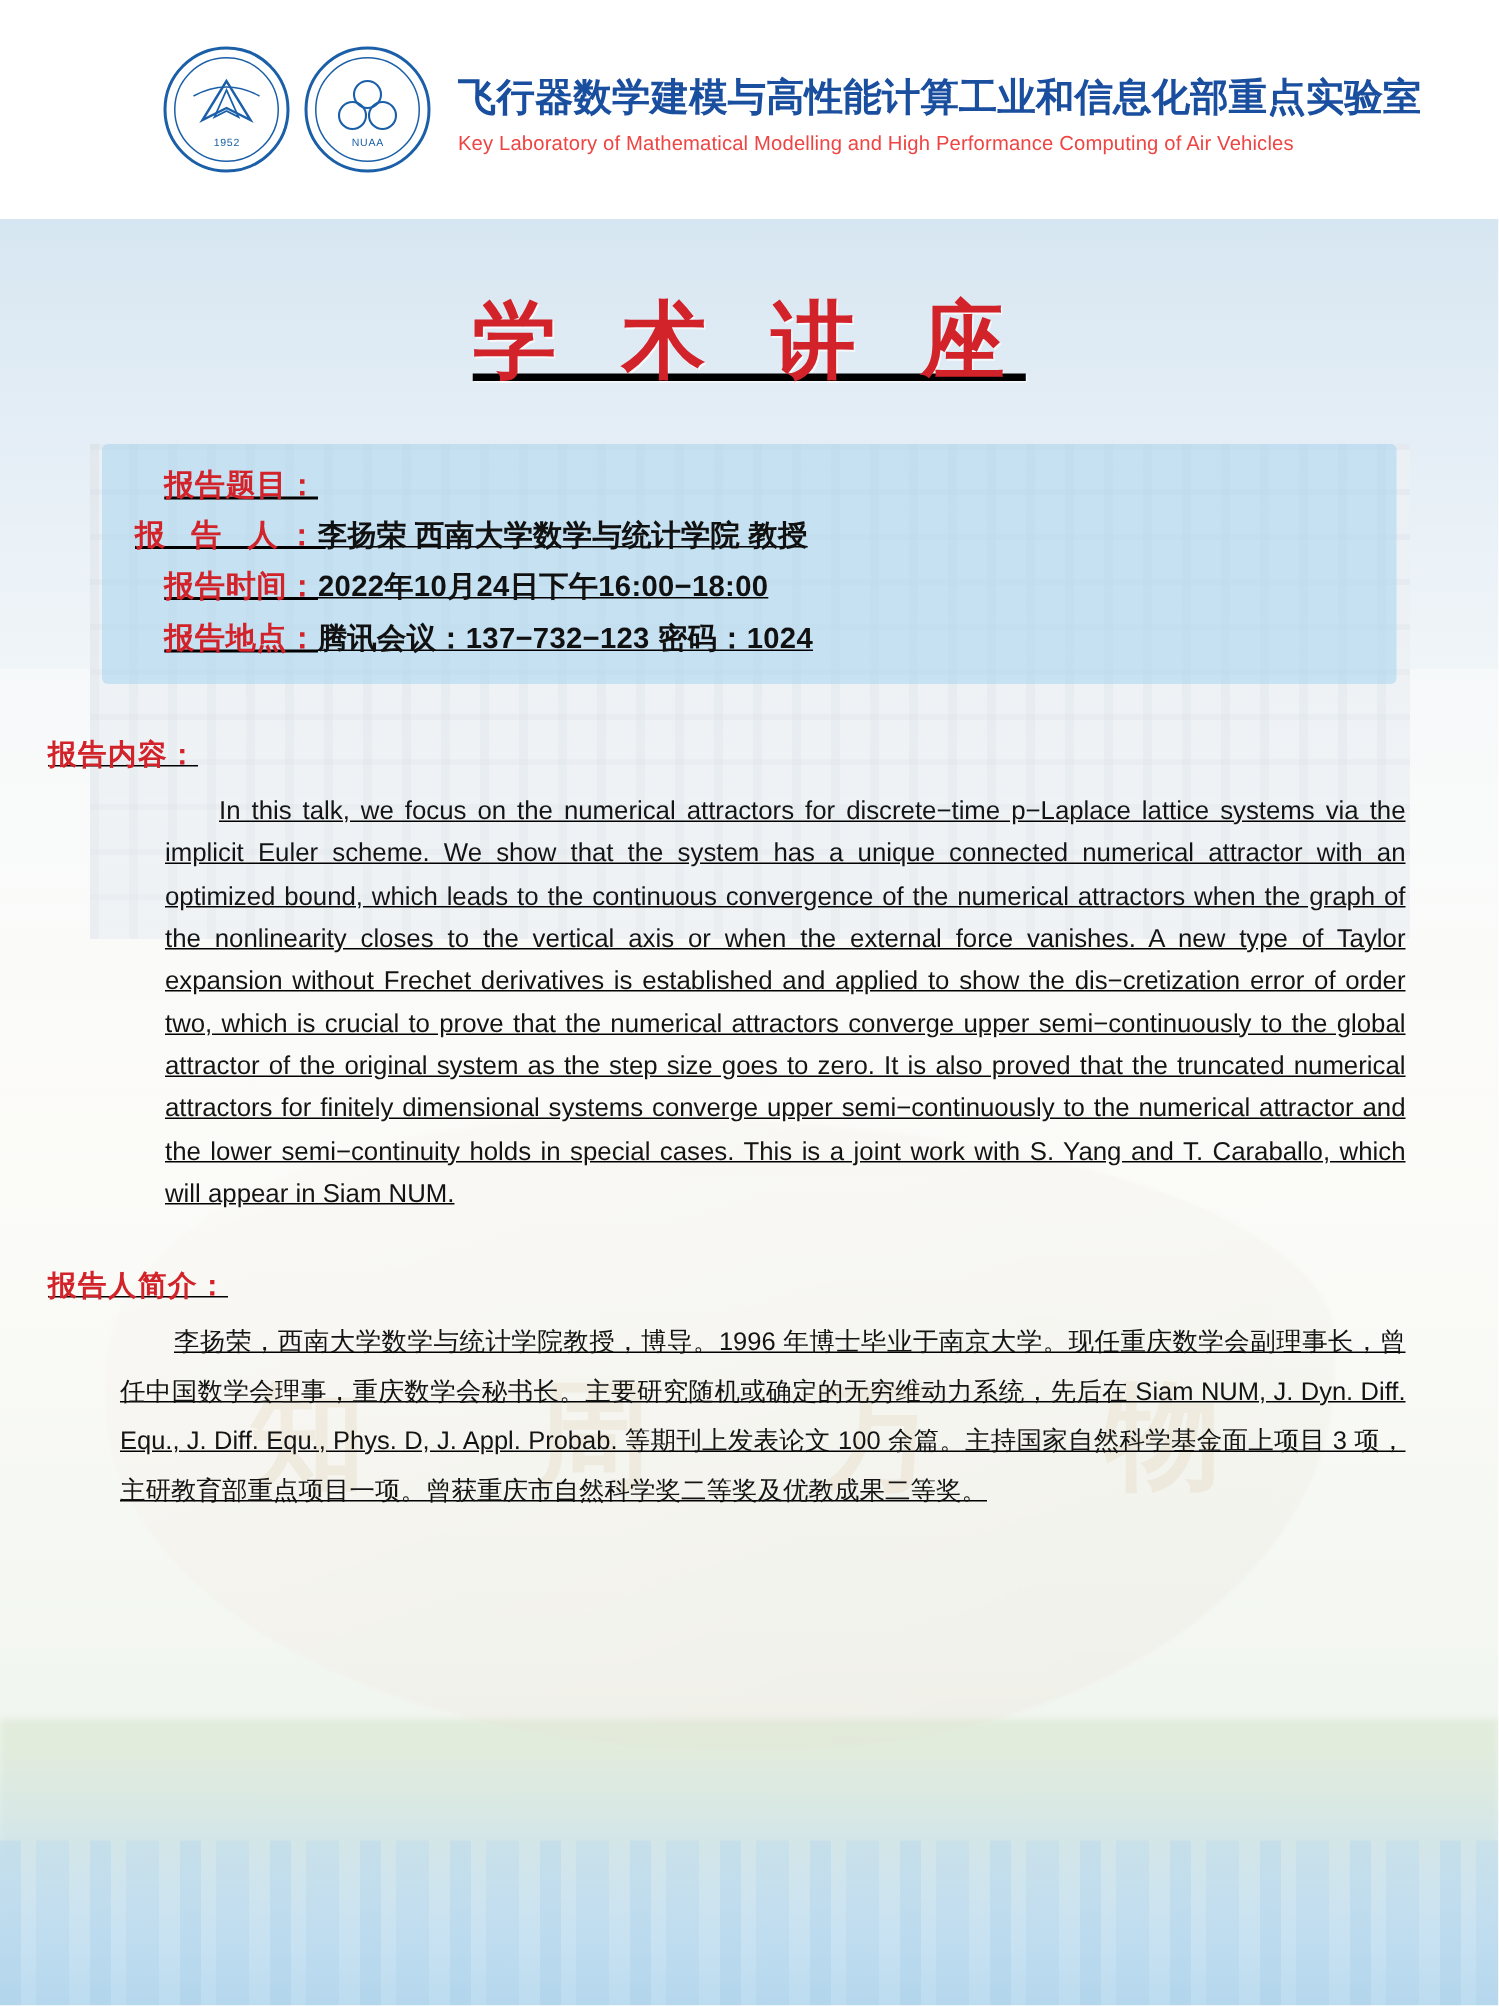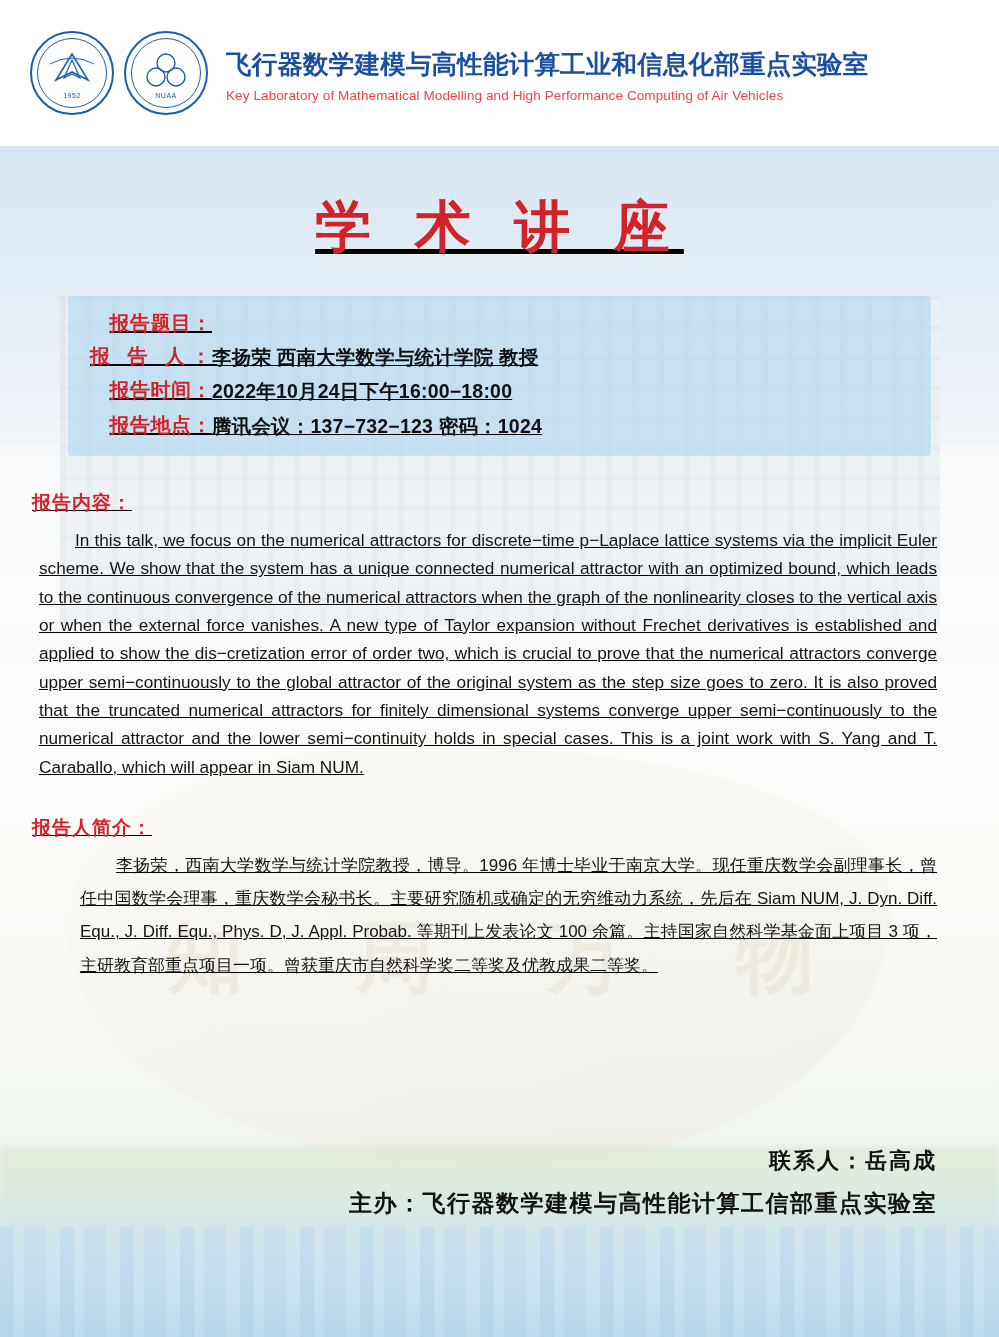--- a/index.html
+++ b/index.html
@@ -22,22 +22,23 @@
     overflow: hidden;
   }
 
   
   .header {
     position: relative;
     height: 146px;
     background: #ffffff;
     display: flex;
     align-items: center;
-    padding-left: 30px;
+    padding-left: 58px;
     z-index: 20;
+    justify-content: center;
   }
   .logos { display: flex; align-items: center; gap: 10px; }
   .logo-circle {
     width: 84px; height: 84px;
     border-radius: 50%;
     border: 2px solid #1a5fa8;
     position: relative;
     background: #ffffff;
   }
   .logo-circle::before {
@@ -213,21 +214,21 @@
   
   .section-heading {
     margin: 34px 0 0 32px;
     color: #d2232a;
     font-size: 19px;
     font-weight: bold;
     letter-spacing: 1px;
   }
 
   .abstract {
-    margin: 10px 62px 0 39px;
+    margin: 10px 62px 0 110px;
     font-size: 17.2px;
     line-height: 1.65;
     color: #141414;
     text-align: justify;
     text-indent: 36px;
     font-family: "Liberation Sans", "DejaVu Sans", sans-serif;
   }
 
   .bio {
     margin: 8px 62px 0 80px;
@@ -339,19 +340,15 @@
       </div>
 
       <div class="section-heading">报告内容：</div>
       <div class="abstract">In this talk, we focus on the numerical attractors for  discrete−time  p−Laplace  lattice systems via the implicit Euler scheme. We show that the system has  a unique connected numerical attractor with an optimized bound,  which leads  to  the continuous convergence  of the numerical attractors when the graph of the nonlinearity  closes to the vertical axis or when the  external force vanishes.  A new type of Taylor expansion without Frechet derivatives is established and applied to show  the  dis−cretization error of order two, which is crucial to prove that  the numerical attractors converge upper semi−continuously to  the global attractor of the original system  as the step size goes to zero.  It is also proved  that the  truncated numerical attractors for finitely dimensional systems converge upper semi−continuously  to  the numerical attractor and the lower semi−continuity holds in  special   cases. This is a joint work with S. Yang and T. Caraballo, which will appear in Siam NUM.</div>
 
       <div class="section-heading">报告人简介：</div>
       <div class="bio">李扬荣，西南大学数学与统计学院教授，博导。1996 年博士毕业于南京大学。现任重庆数学会副理事长，曾任中国数学会理事，重庆数学会秘书长。主要研究随机或确定的无穷维动力系统，先后在 Siam NUM, J. Dyn. Diff. Equ., J. Diff. Equ., Phys. D, J. Appl. Probab. 等期刊上发表论文 100 余篇。主持国家自然科学基金面上项目 3 项，主研教育部重点项目一项。曾获重庆市自然科学奖二等奖及优教成果二等奖。</div>
 
     </div>
 
-    <div class="footer">
-      <div class="footer-contact">联系人：岳高成</div>
-      <div class="footer-host">主办：飞行器数学建模与高性能计算工信部重点实验室</div>
-    </div>
 
   </div>
 </div>
 
 </body></html>

